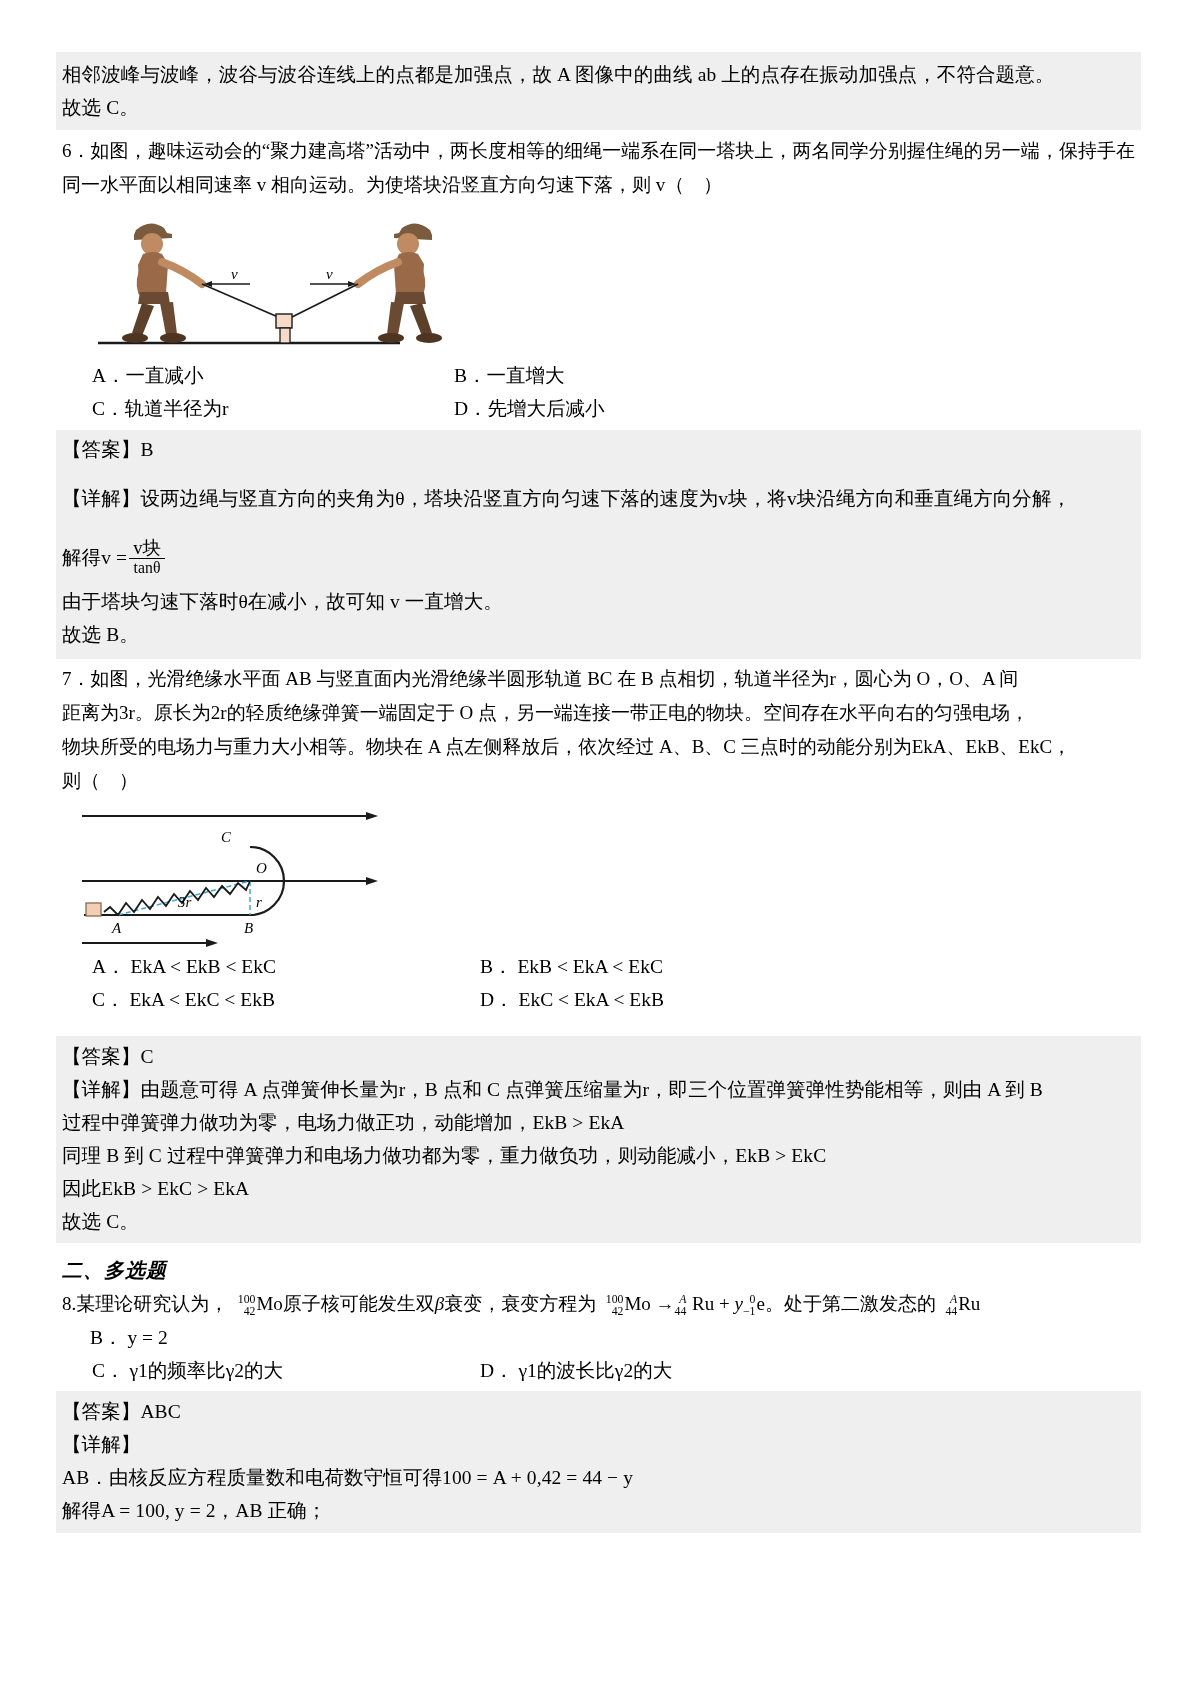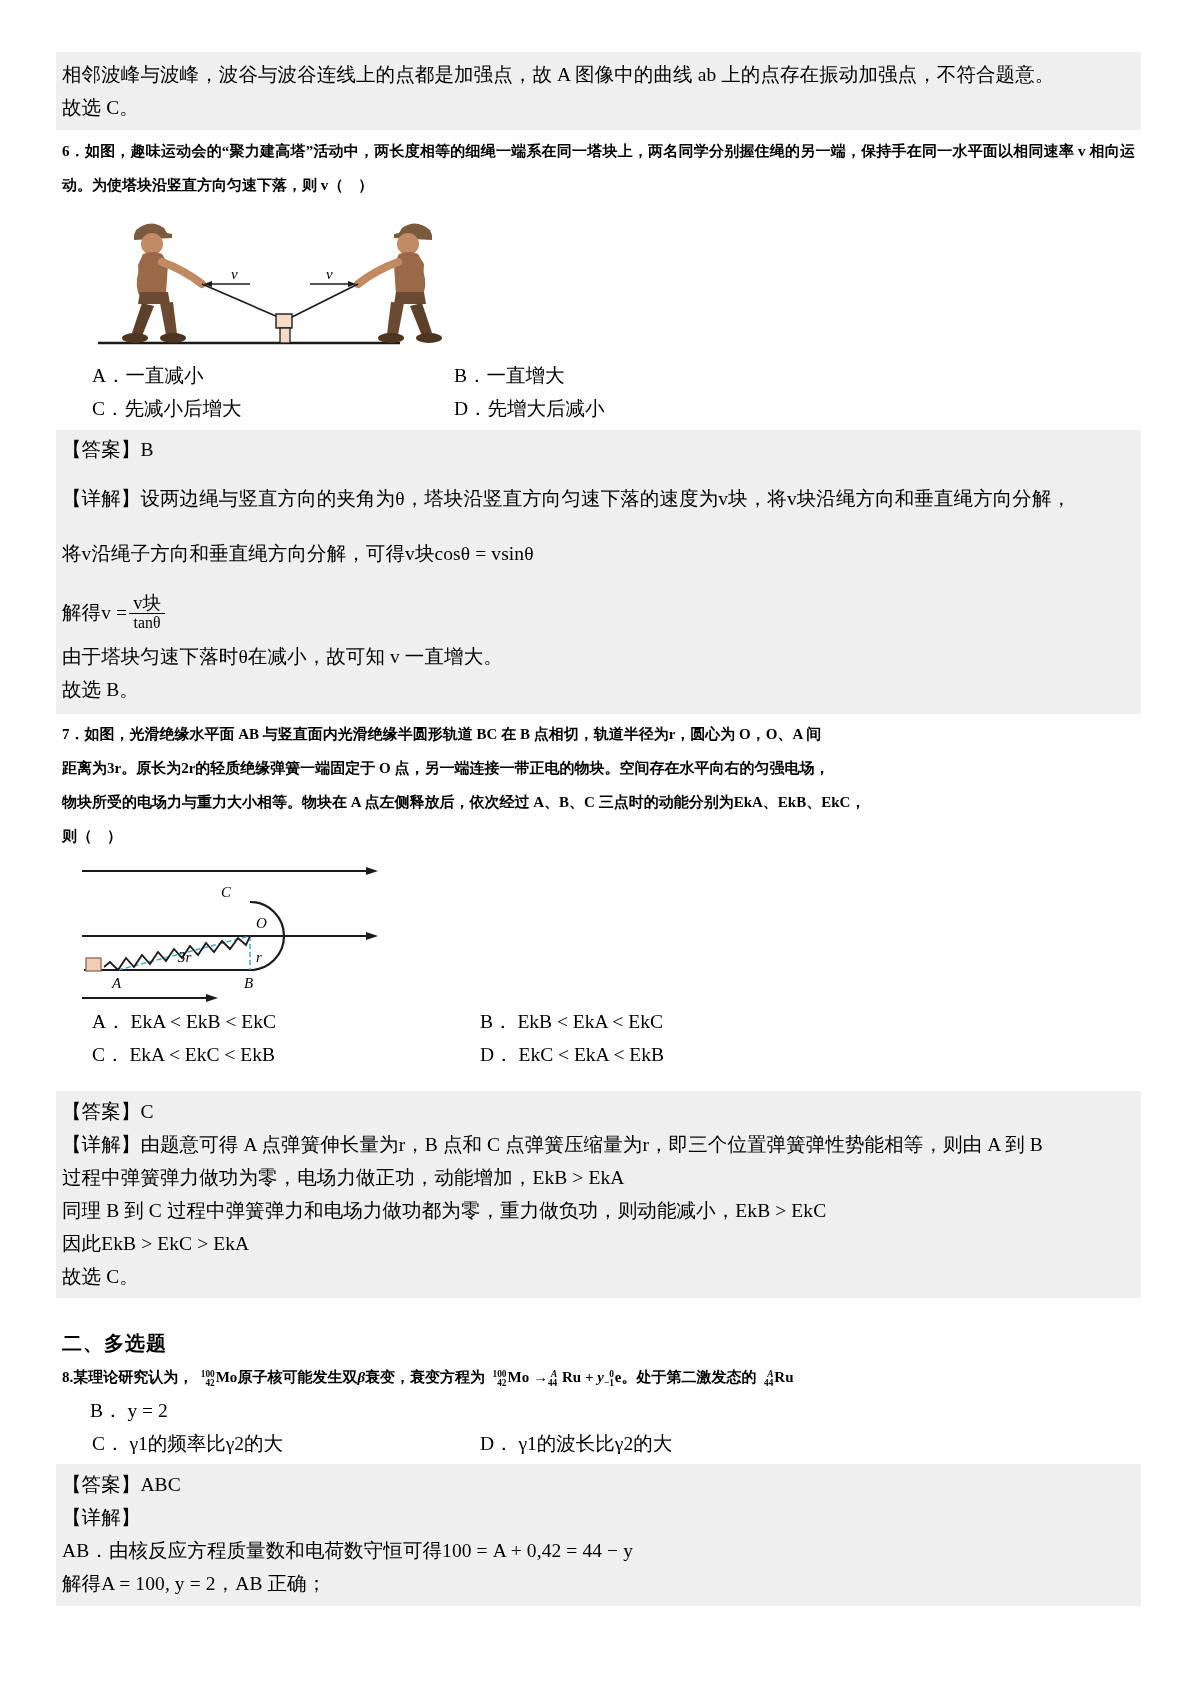--- a/index.html
+++ b/index.html
@@ -27,25 +27,24 @@
     line-height: 33px;
     letter-spacing: 0.1px;
     white-space: normal;
   }
   .shade-block {
     background: #efefef;
     padding: 3px 6px 4px 6px;
     margin: 0 -6px;
   }
   .q-text {
-    font-size: 15px;
+    font-size: 19px;
     line-height: 34px;
     text-align: justify;
     text-justify: inter-ideograph;
-    font-weight: bold;
   }
   .opts {
     display: flex;
     font-size: 19.5px;
     line-height: 33px;
   }
   .opts .col-a { width: 390px; padding-left: 30px; }
   .opts .col-b { padding-left: 2px; }
   .section-title {
     font-weight: bold;
@@ -163,36 +162,33 @@
   <div class="opts">
     <div class="col-a">
       <span>A．</span><span>一直减小</span>
     </div>
     <div class="col-b">
       <span>B．</span><span>一直增大</span>
     </div>
   </div>
   <div class="opts">
     <div class="col-a">
-      <span>C．</span><span>先减小后增大</span>
+      <span>C．</span><span>轨道半径为r</span>
     </div>
     <div class="col-b">
       <span>D．</span><span>先增大后减小</span>
     </div>
   </div>
 
   <div class="shade-block" style="margin-top:5px;padding-bottom:8px;">
     <div class="line">
       <span>【答案】</span><span>B</span>
     </div>
     <div class="line" style="margin-top:16px;">
       <span>【详解】</span><span>设两边绳与竖直方向的夹角为θ，塔块沿竖直方向匀速下落的速度为v块，将v块沿绳方向和垂直绳方向分解，</span>
-    </div>
-    <div class="line" style="margin-top:22px;">
-      <span>将v沿绳子方向和垂直绳方向分解，可得v块cosθ = vsinθ</span>
     </div>
     <div class="line" style="margin-top:24px;">
       <span>解得v =</span><span class="frac"><span class="num">v块</span><span class="den">tanθ</span></span>
     </div>
     <div class="line" style="margin-top:6px;">
       <span>由于塔块匀速下落时θ在减小，故可知 v 一直增大。</span>
     </div>
     <div class="line">
       <span>故选 B。</span>
     </div>
@@ -270,21 +266,21 @@
       <span>同理 B 到 C 过程中弹簧弹力和电场力做功都为零，重力做负功，则动能减小，EkB &gt; EkC</span>
     </div>
     <div class="line">
       <span>因此EkB &gt; EkC &gt; EkA</span>
     </div>
     <div class="line">
       <span>故选 C。</span>
     </div>
   </div>
 
-  <div class="section-title" style="margin-top:28px;">
+  <div class="section-title" style="margin-top:10px;font-style:italic;">
     <span>二、多选题</span>
   </div>
 
   <div class="q-text">
     <div>
       <span>8.</span>某理论研究认为，&nbsp;&nbsp;<span class="nuc"><span>100</span><span>42</span></span><span>Mo</span>原子核可能发生双<i>β</i>衰变，衰变方程为&nbsp;&nbsp;<span class="nuc"><span>100</span><span>42</span></span><span>Mo</span> →<span class="nuc"><span class="it">A</span><span>44</span></span>&nbsp;<span>Ru</span> + <i>y</i><span class="nuc"><span>0</span><span>−1</span></span><span>e</span>。处于第二激发态的&nbsp;&nbsp;<span class="nuc"><span class="it">A</span><span>44</span></span><span>Ru</span>
     </div>
   </div>
 
   <div class="opts">

